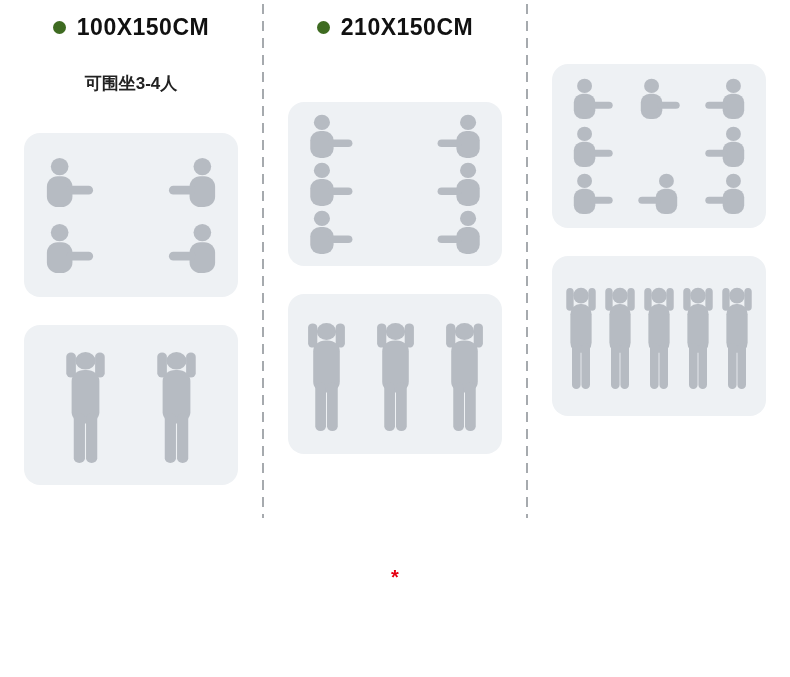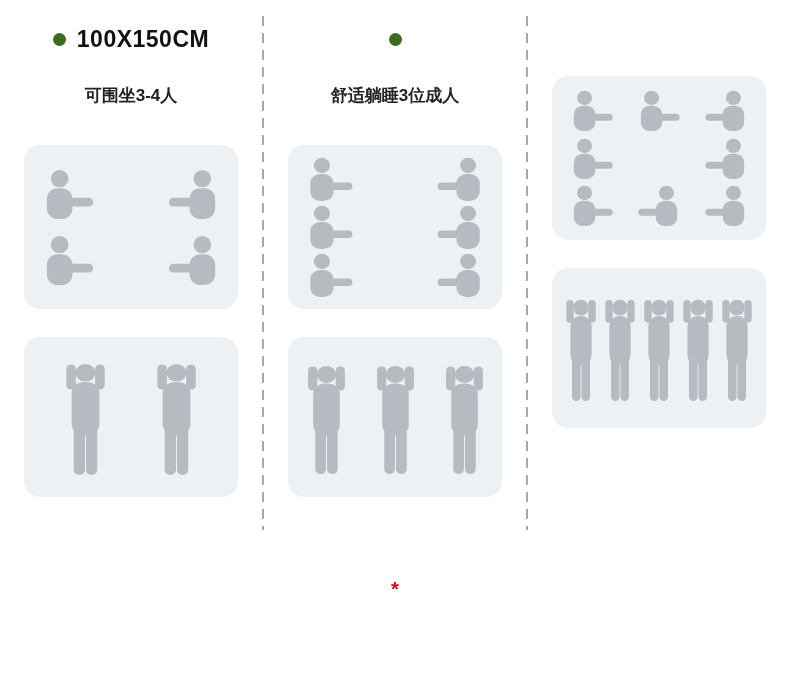--- a/index.html
+++ b/index.html
@@ -6,21 +6,21 @@
     --green:#3e6b21; --figure:#b6bbc2; --boxbg:#eef1f4;
     --red:#e60012; --divider:#a6aaae;
   }
   *{box-sizing:border-box;}
   body{margin:0;background:#ffffff;}
   .page{
     width:790px;height:677px;background:#ffffff;position:relative;overflow:hidden;
     font-family:"Liberation Sans","DejaVu Sans",sans-serif;
   }
   .defs{position:absolute;width:0;height:0;}
-  .main{display:flex;padding-top:16px;}
+  .main{display:flex;padding-top:4px;}
   .col{flex:1;display:flex;flex-direction:column;align-items:center;}
   .divider{
     width:2px;height:514px;flex:0 0 2px;
     background:repeating-linear-gradient(to bottom,var(--divider) 0 10px,transparent 10px 17px);
   }
   .col-header{display:flex;align-items:center;gap:11px;height:30px;margin-top:8px;}
   .dot{width:13px;height:13px;border-radius:50%;background:var(--green);flex:0 0 13px;}
   .size-label{font-size:23px;font-weight:bold;color:#111;letter-spacing:.5px;white-space:nowrap;}
   .desc{margin-top:26px;text-align:center;font-size:17px;font-weight:bold;color:#222;line-height:1.85;}
   .box{width:214px;background:var(--boxbg);border-radius:16px;}
@@ -120,23 +120,23 @@
             </svg>
           </div>
         </div>
     </div>
 
     <div class="divider"></div>
 
     <div class="col col-1">
       <div class="col-header">
         <span class="dot"></span>
+        <span class="size-label">210X150CM</span>
       </div>
       <div class="desc">
-        <div>舒适躺睡3位成人</div>
       </div>
       <div class="box seated-box">
           <div class="seat-row">
             <div class="seat">
               <svg viewBox="0 0 58 52" preserveAspectRatio="none">
                 <use href="#p-seat"></use>
               </svg>
             </div>
             <div class="seat face-left">
               <svg viewBox="0 0 58 52" preserveAspectRatio="none">

